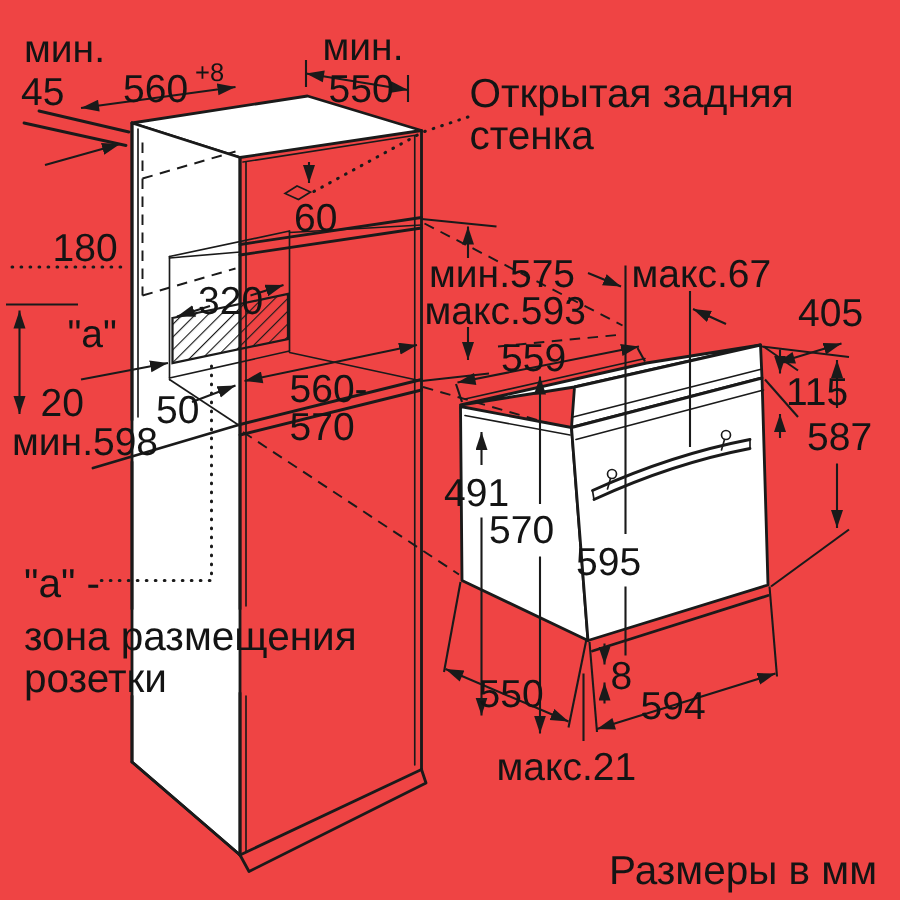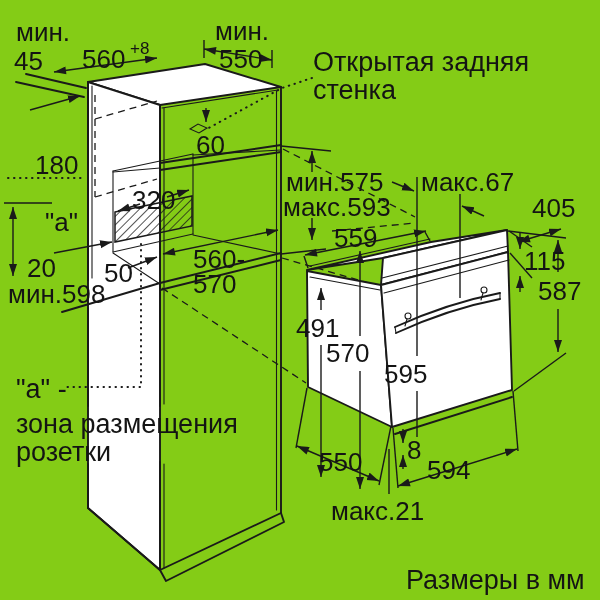--- a/index.html
+++ b/index.html
@@ -1,16 +1,16 @@
 <!DOCTYPE html>
 <html><head>
 <meta charset="utf-8">
 <style>
   html,body{margin:0;padding:0;background:#fff;}
-  #stage{position:relative;width:600px;height:600px;background:#84cc16;overflow:hidden;}
+  #stage{position:relative;width:600px;height:600px;background:#ef4444;overflow:hidden;}
   svg{position:absolute;left:0;top:0;}
   .ln   {stroke:#1a1a1a;stroke-width:1.9;fill:none;stroke-linecap:round;stroke-linejoin:round;}
   .thin {stroke:#1a1a1a;stroke-width:1.1;fill:none;stroke-linecap:round;}
   .dash {stroke:#1a1a1a;stroke-width:1.3;fill:none;stroke-dasharray:7 5;}
   .dot  {stroke:#1a1a1a;stroke-width:2;fill:none;stroke-dasharray:0.5 5.5;stroke-linecap:round;}
   .dim  {stroke:#1a1a1a;stroke-width:1.4;fill:none;stroke-linecap:butt;}
   .face {fill:#ffffff;stroke:#1a1a1a;stroke-width:1.9;stroke-linejoin:round;}
   text.t    {font-family:"Liberation Sans",sans-serif;font-size:26px;fill:#141414;}
   text.tsup {font-family:"Liberation Sans",sans-serif;font-size:17px;fill:#141414;}
   text.tn   {font-family:"Liberation Sans",sans-serif;font-size:27px;fill:#141414;}

